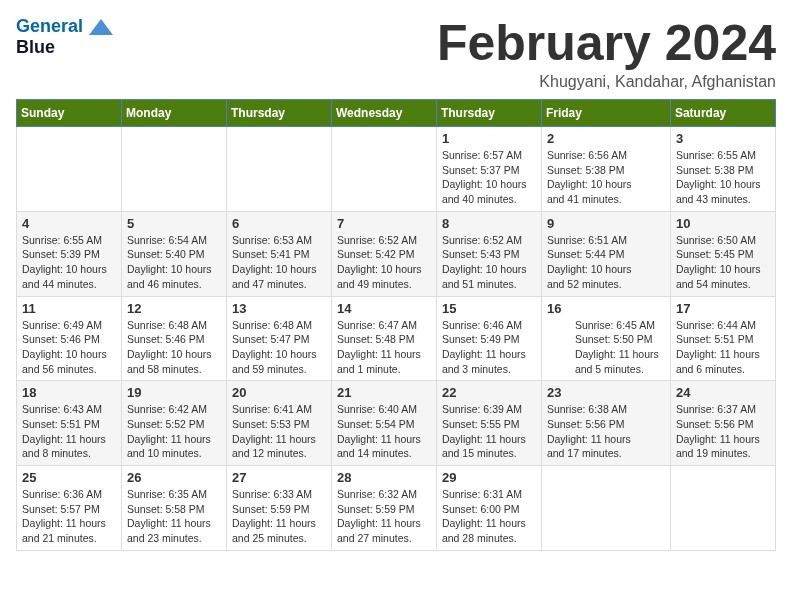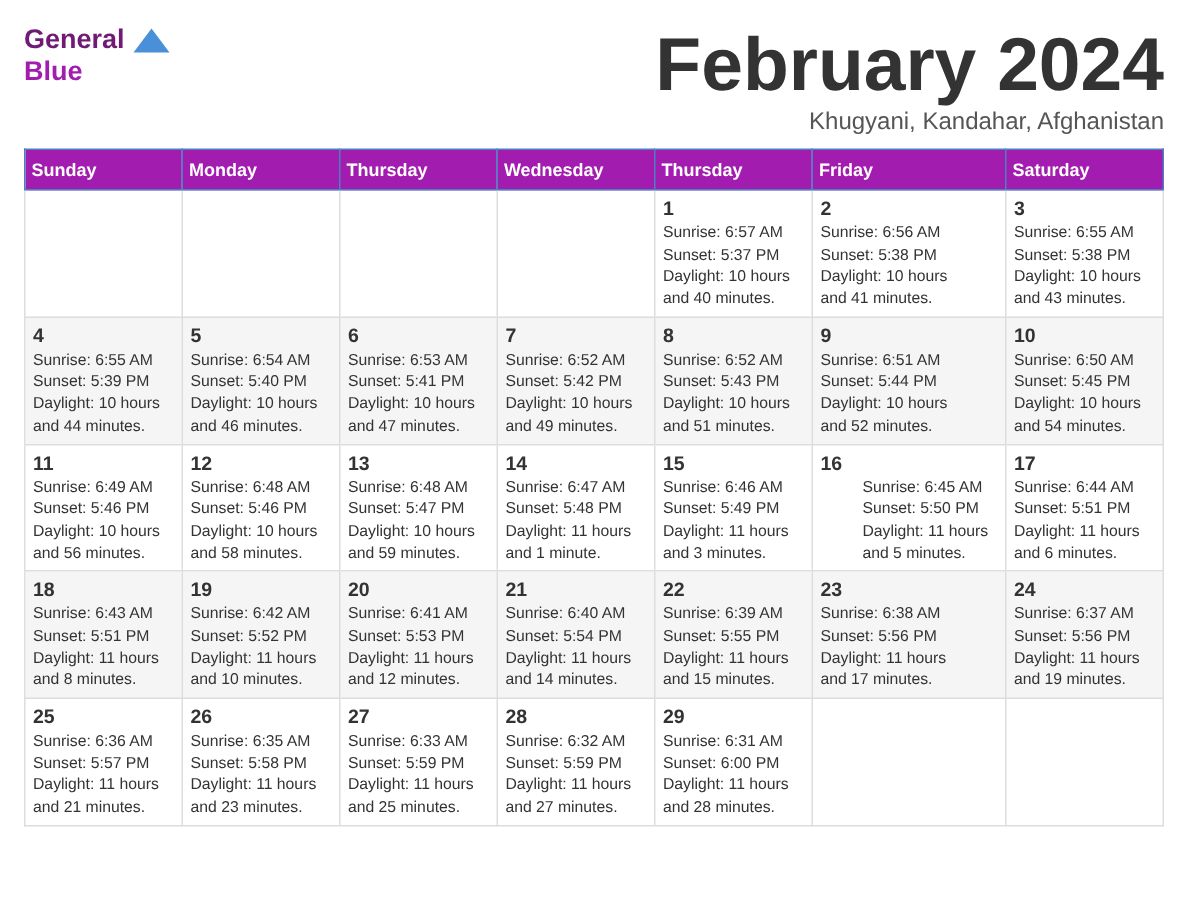--- a/index.html
+++ b/index.html
@@ -17,26 +17,26 @@
       margin-bottom: 8px;
     }
     .logo {
       display: flex;
       flex-direction: column;
       align-items: flex-start;
     }
     .logo-general {
       font-size: 18px;
       font-weight: bold;
-      color: #701a75;
+      color: #0369a1;
     }
     .logo-blue {
       font-size: 18px;
       font-weight: bold;
-      color: #a21caf;
+      color: #0f172a;
     }
     .logo-icon {
       width: 28px;
       height: 20px;
       margin-left: 4px;
     }
     .logo-row {
       display: flex;
       align-items: center;
     }
@@ -53,21 +53,21 @@
       font-size: 16px;
       color: #555;
       margin-top: 2px;
     }
     .calendar-table {
       width: 100%;
       border-collapse: collapse;
       font-size: 11px;
     }
     .calendar-table thead tr th {
-      background-color: #a21caf;
+      background-color: #4d7c0f;
       color: #fff;
       padding: 6px 4px;
       text-align: left;
       font-size: 12px;
       font-weight: bold;
       border: 1px solid #4a7fc1;
     }
     .calendar-table tbody tr td {
       border: 1px solid #ddd;
       vertical-align: top;

